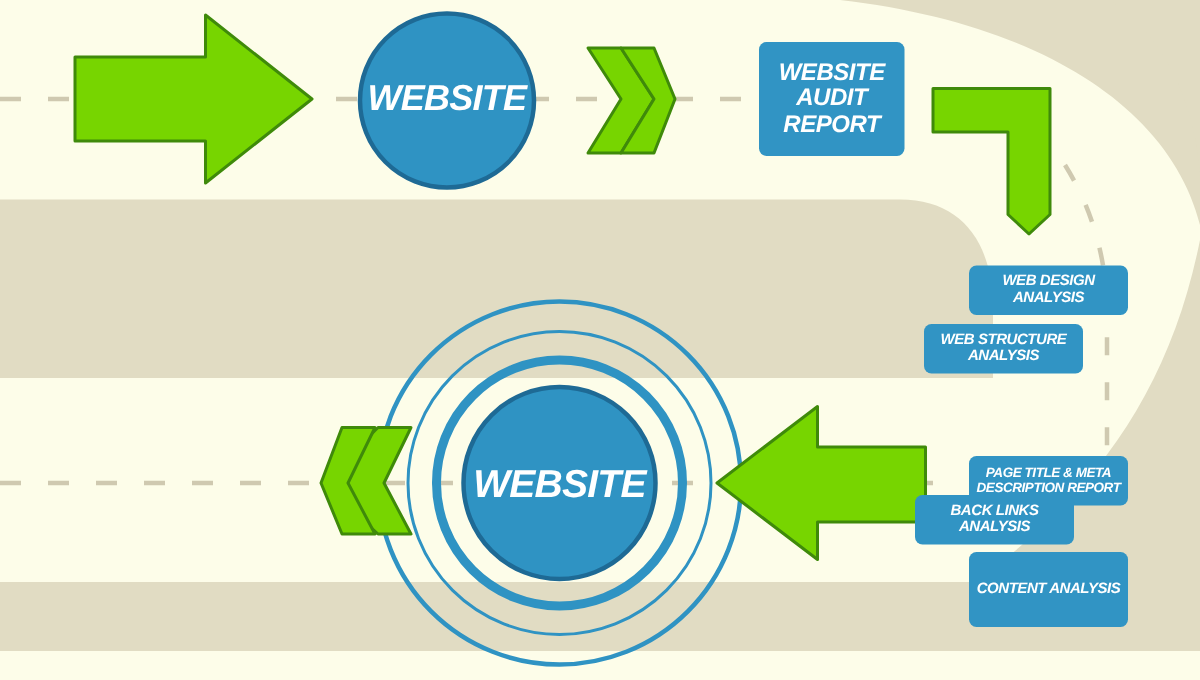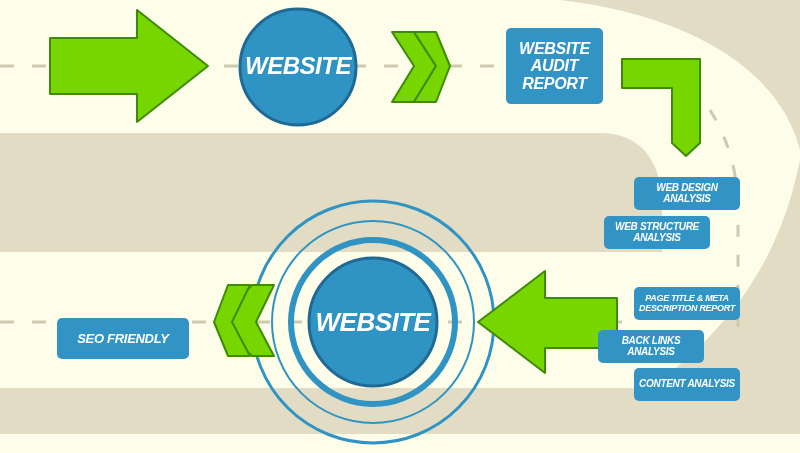--- a/index.html
+++ b/index.html
@@ -5,21 +5,21 @@
   html, body { margin:0; padding:0; }
   body { width:800px; height:453px; overflow:hidden; background:#fdfde9; position:relative; font-family:"Liberation Sans", sans-serif; }
   .stage { position:absolute; left:0; top:0; width:800px; height:453px; }
   svg.bg { position:absolute; left:0; top:0; }
   .box {
     position:absolute; background:#3194c4; border-radius:5px; color:#ffffff;
     font-family:"Liberation Sans", sans-serif; font-weight:bold; font-style:italic;
     text-transform:uppercase; text-align:center; display:flex; align-items:center; justify-content:center;
     line-height:1.05; letter-spacing:-0.3px; white-space:pre-line; box-sizing:border-box; padding:2px 4px;
   }
-  .box.small { font-size:10px; transform-origin:center; }
+  .box.small { font-size:10px; transform-origin:center;margin-left:12px; }
   .box.med { font-size:14px; }
   .box.large { font-size:16px; line-height:1.1; }
   .circle-label {
     position:absolute; color:#fff; font-weight:bold; font-style:italic; font-family:"Liberation Sans", sans-serif;
     text-align:center; letter-spacing:-0.5px;
   }
 </style>
 </head>
 <body>
 
@@ -75,22 +75,21 @@
   <div class="circle-label" style="left:245px; top:52px; width:106px; font-size:24px;">WEBSITE</div>
 
   <div class="box large" style="left:506px; top:28px; width:97px; height:76px;">WEBSITE
 AUDIT
 REPORT</div>
 
   <div class="box small" style="left:634px; top:177px; width:106px; height:33px;">WEB DESIGN
 ANALYSIS</div>
   <div class="box small" style="left:604px; top:216px; width:106px; height:33px;">WEB STRUCTURE
 ANALYSIS</div>
-  <div class="box small" style="left:634px; top:287px; width:106px; height:33px; font-size:9px;">PAGE TITLE &amp; META
+  <div class="box small" style="left:634px; top:304px; width:106px; height:33px; font-size:9px;">PAGE TITLE &amp; META
 DESCRIPTION REPORT</div>
   <div class="box small" style="left:598px; top:330px; width:106px; height:33px;">BACK LINKS
 ANALYSIS</div>
-  <div class="box small" style="left:634px; top:368px; width:106px; height:33px;">CONTENT ANALYSIS</div>
+  <div class="box small" style="left:634px; top:368px; width:106px; height:50px;">CONTENT ANALYSIS</div>
 
   <div class="circle-label" style="left:313px; top:307px; width:120px; font-size:26px;">WEBSITE</div>
 
-  <div class="box med" style="left:57px; top:318px; width:132px; height:41px; font-size:13px;">SEO FRIENDLY</div>
 </div>
 
 </body></html>

